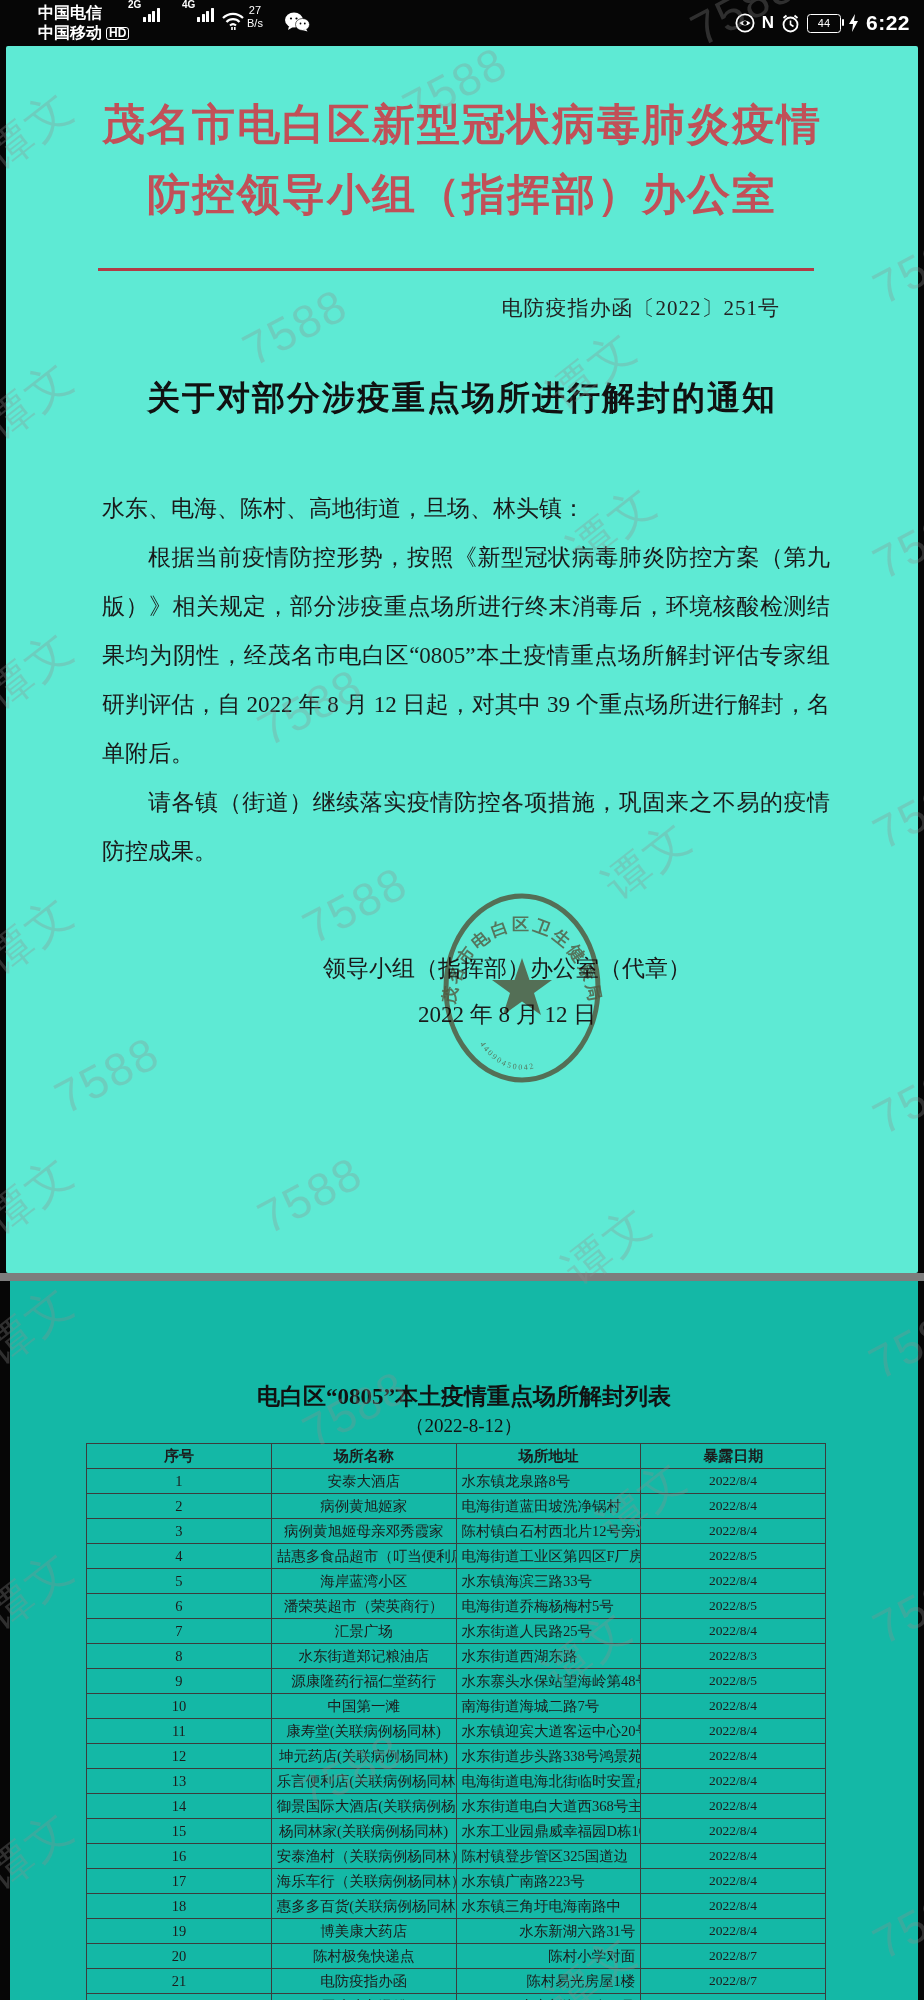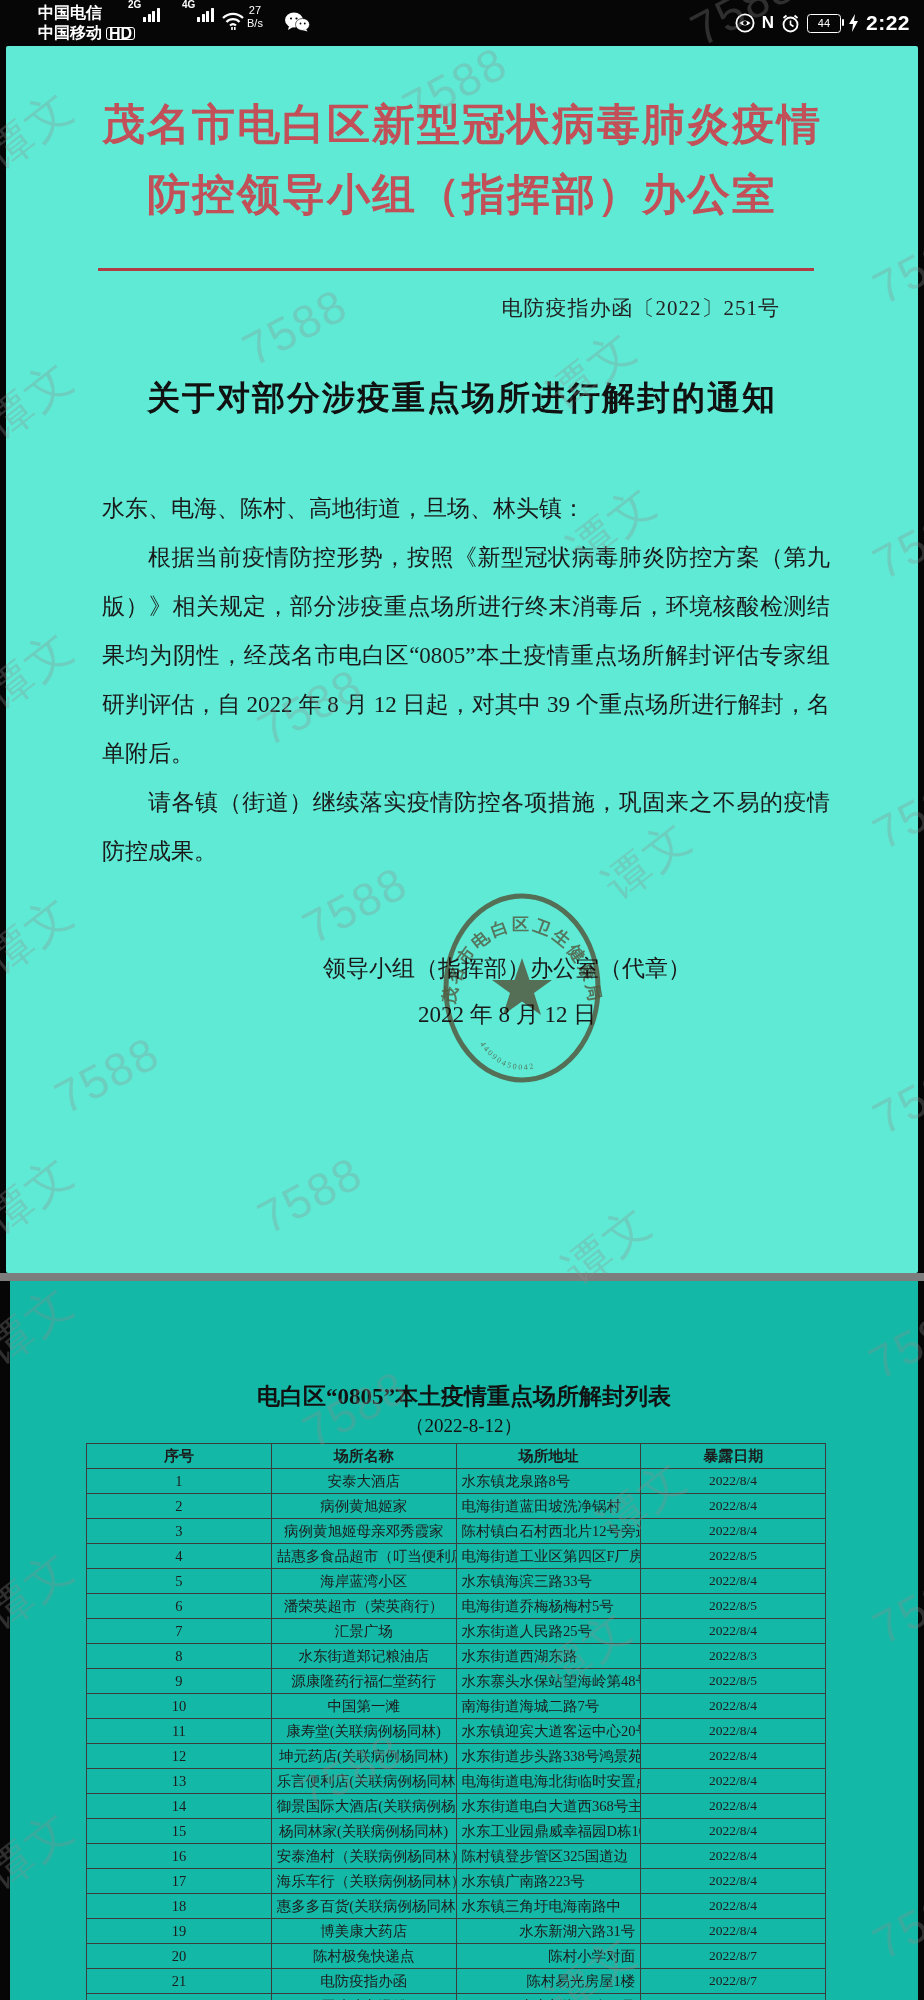--- a/index.html
+++ b/index.html
@@ -3,21 +3,21 @@
 <meta charset="utf-8">
 <style>
   html,body{margin:0;padding:0;background:#000;}
   #screen{position:relative;width:924px;height:2000px;background:#060606;overflow:hidden;
           font-family:"Liberation Serif",serif;}
   
   #statusbar{position:absolute;left:0;top:0;width:924px;height:46px;color:#fff;
              font-family:"Liberation Sans",sans-serif;}
   .sb-carriers{position:absolute;left:38px;top:3px;font-size:16px;line-height:20px;font-weight:bold;}
   .sb-carrier-row{display:flex;align-items:center;gap:4px;}
-  .hd-badge{display:inline-block;border:1.5px solid #fff;border-radius:3px;font-size:16px;
+  .hd-badge{display:inline-block;border:1.5px solid #fff;border-radius:3px;font-size:12px;
             line-height:11px;padding:0 2px;font-weight:bold;}
   .sb-net{position:absolute;top:8px;display:flex;align-items:flex-end;gap:2px;}
   .sb-net .gen{font-size:10px;font-weight:bold;position:relative;top:-12px;}
   .bars{display:flex;align-items:flex-end;gap:1.5px;}
   .bars i{display:block;width:3px;background:#fff;border-radius:.5px;}
   .sb-speed{position:absolute;left:247px;top:4px;font-size:11px;line-height:13px;text-align:center;}
   .sb-right{position:absolute;right:14px;top:0;height:46px;display:flex;align-items:center;gap:7px;}
   .battery{position:relative;width:32px;height:17px;border:1.6px solid #fff;border-radius:3.5px;
            font-size:11px;font-weight:normal;text-align:center;line-height:16px;}
   .battery:after{content:"";position:absolute;right:-4.5px;top:4px;width:2.5px;height:7px;background:#fff;border-radius:1px;}
@@ -122,21 +122,21 @@
       <span class="nfc">N</span>
       <svg width="19" height="19" viewBox="0 0 19 19">
         <circle cx="9.5" cy="10.5" r="7" stroke="#fff" stroke-width="1.8" fill="none"></circle>
         <path d="M9.5 6.5 V10.5 L12.5 12.5" stroke="#fff" stroke-width="1.6" fill="none"></path>
         <path d="M2.5 4 L5.5 1.5 M16.5 4 L13.5 1.5" stroke="#fff" stroke-width="1.8"></path>
       </svg>
       <span class="battery">44</span>
       <svg width="11" height="18" viewBox="0 0 11 18">
         <path d="M7 0 L1 10 H5 L4 18 L10 7 H6 Z" fill="#fff"></path>
       </svg>
-      <span class="sb-time">2:22</span>
+      <span class="sb-time">6:22</span>
     </div>
   </div>
 
   <div id="page1">
     <div class="red-head">
       <div>茂名市电白区新型冠状病毒肺炎疫情</div>
       <div>防控领导小组（指挥部）办公室</div>
     </div>
     <div class="red-rule"></div>
     <div class="doc-number">电防疫指办函〔2022〕251号</div>

